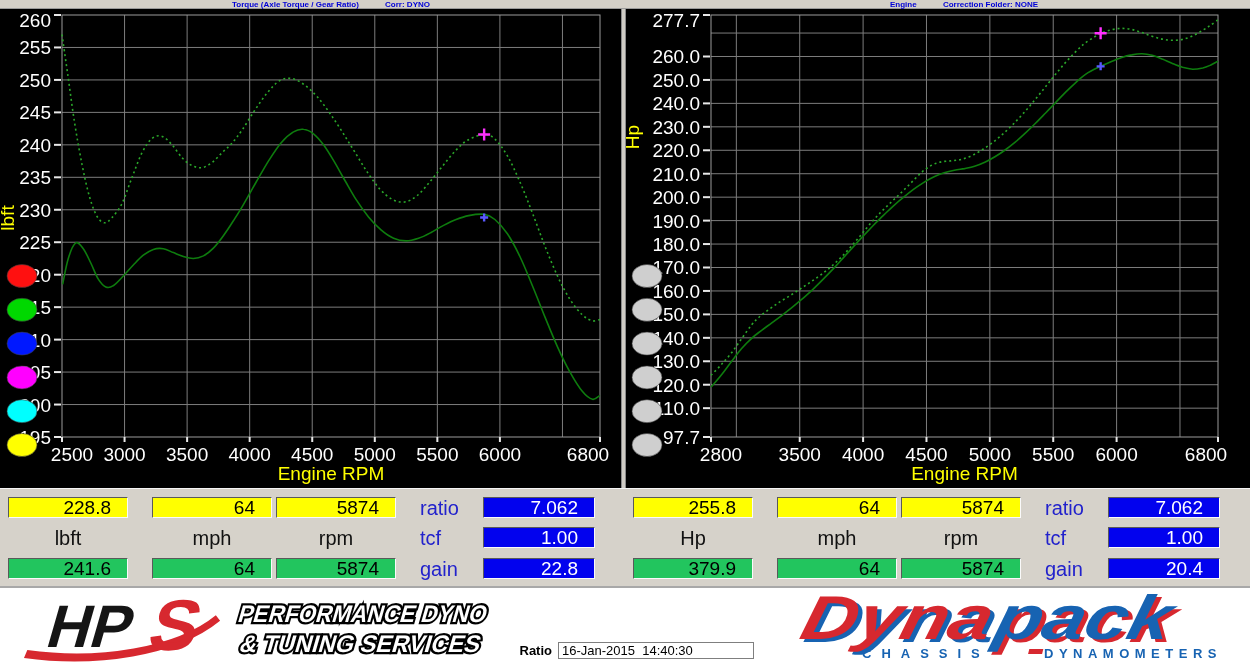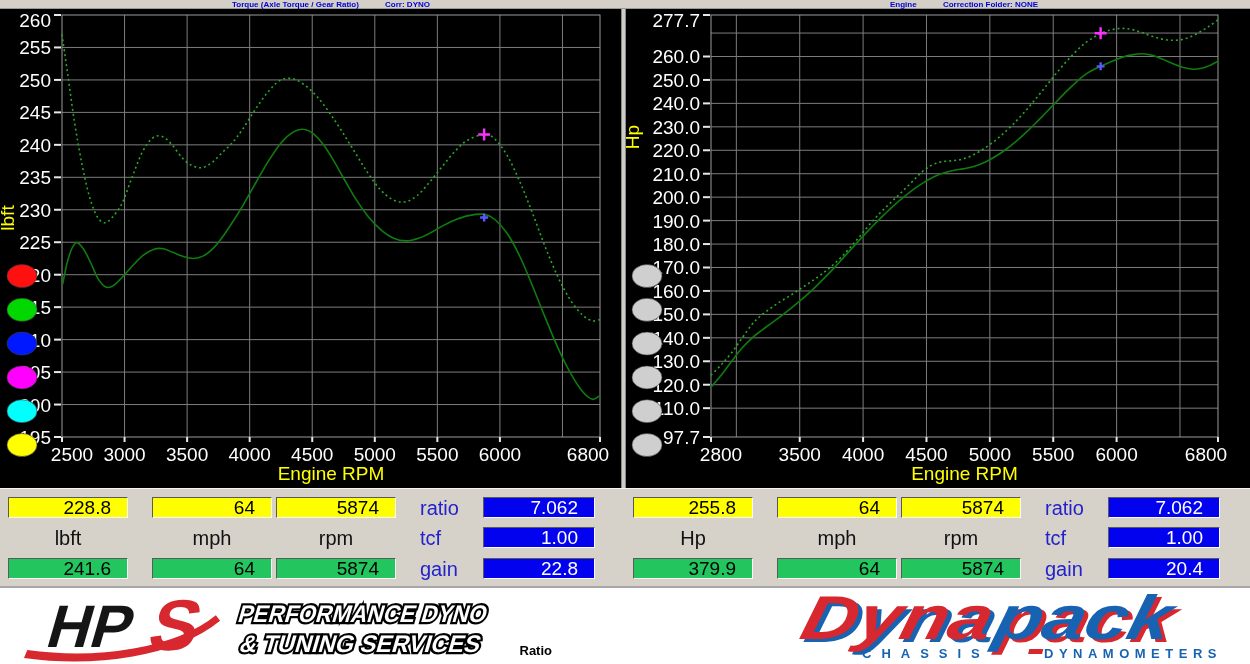--- a/index.html
+++ b/index.html
@@ -314,20 +314,21 @@
         <text x="56" y="57" font-size="60" font-weight="bold" fill="#151515">HP</text>
         <text x="158" y="60" font-size="72" font-weight="bold" fill="#d7282f">S</text>
         <text x="242" y="32" font-size="24" font-weight="bold" fill="#ffffff" stroke="#000" stroke-width="4.5" paint-order="stroke" textLength="248" lengthAdjust="spacingAndGlyphs">PERFORMANCE DYNO</text>
         <text x="252" y="62" font-size="24" font-weight="bold" fill="#ffffff" stroke="#000" stroke-width="4.5" paint-order="stroke" textLength="240" lengthAdjust="spacingAndGlyphs">&amp; TUNING SERVICES</text>
       </g>
     </svg>
 
     <div class="runform">
       <div class="form-row" style="top:54px">
         <span class="form-label">Ratio</span>
+        <input class="form-input" type="text" value="16-Jan-2015  14:40:30" style="">
       </div>
     </div>
 
     <svg class="dynapack-svg" width="468" height="74" viewBox="0 0 468 74">
       <g transform="skewX(-14)" font-weight="bold" font-style="italic">
         <text x="33" y="52" font-size="62" fill="#1763b2" textLength="190" lengthAdjust="spacingAndGlyphs">Dyna</text>
         <text x="28" y="49" font-size="62" fill="#d7282f" textLength="190" lengthAdjust="spacingAndGlyphs">Dyna</text>
         <text x="227" y="52" font-size="62" fill="#d7282f" textLength="175" lengthAdjust="spacingAndGlyphs">pack</text>
         <text x="222" y="49" font-size="62" fill="#1763b2" textLength="175" lengthAdjust="spacingAndGlyphs">pack</text>
         <rect x="262" y="59" width="14" height="5" fill="#d7282f"></rect>

